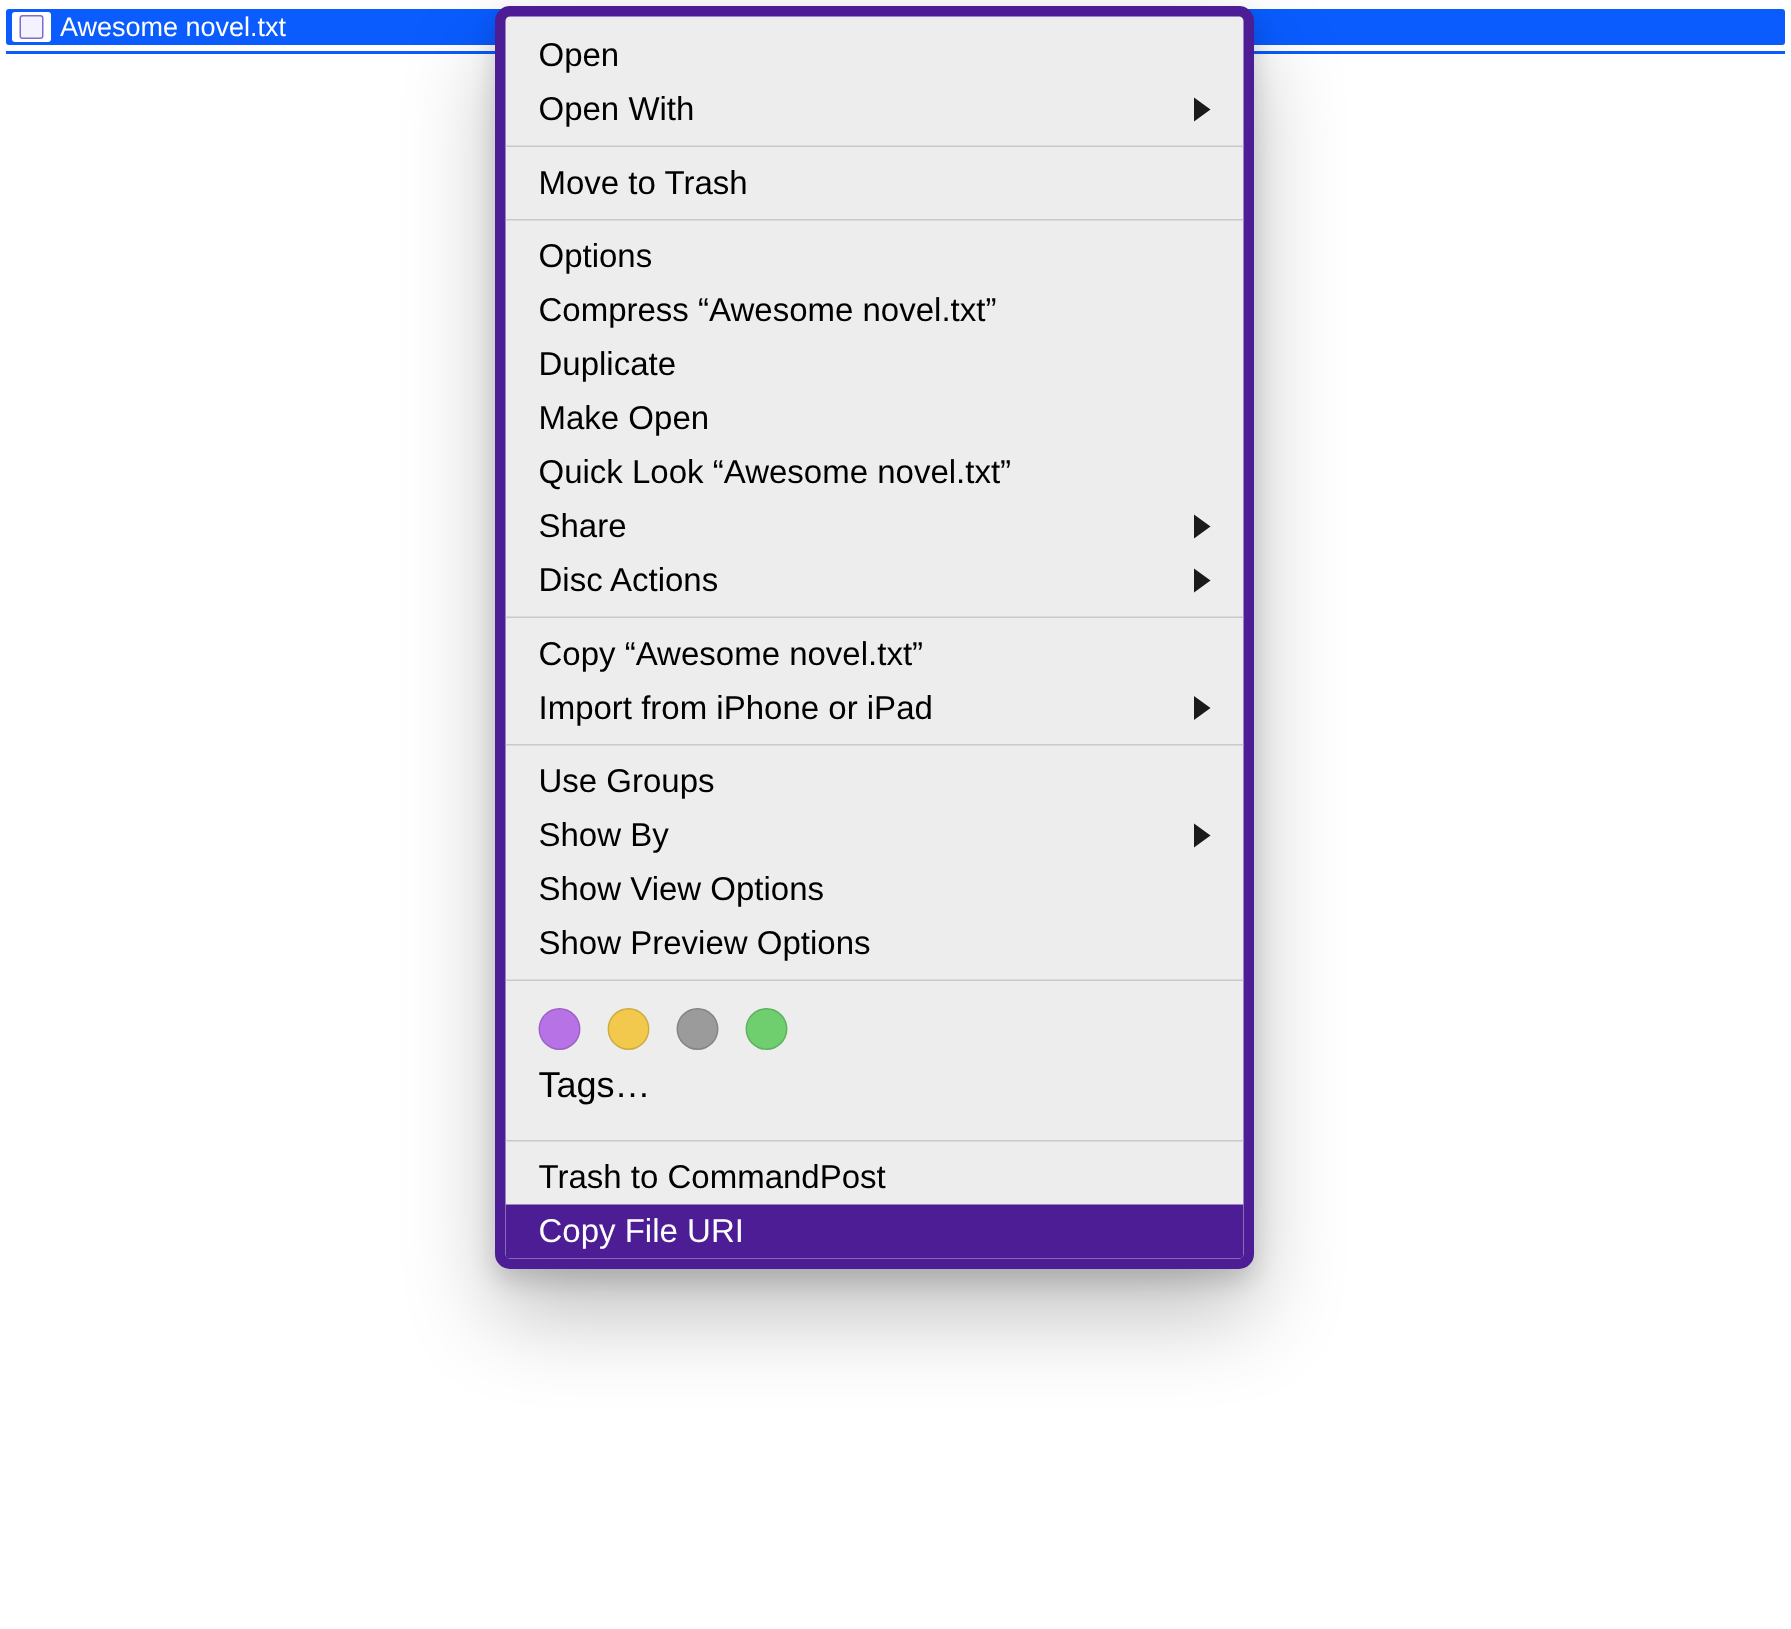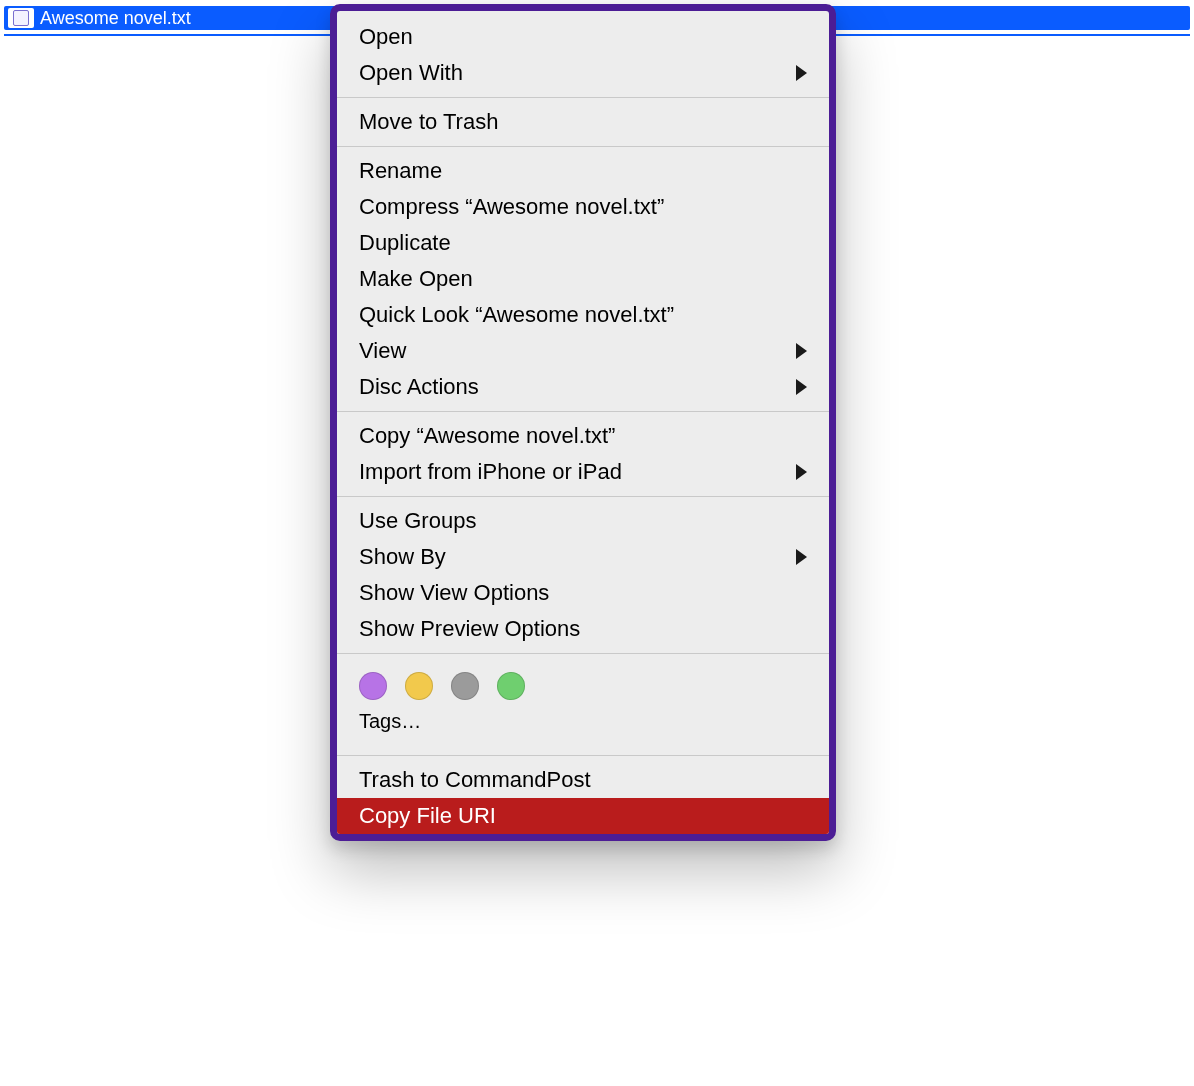--- a/index.html
+++ b/index.html
@@ -76,21 +76,21 @@
       content: '';
       position: absolute;
       right: 22px; top: 50%;
       width: 0; height: 0;
       transform: translateY(-50%);
       border-left: 11px solid #1a1a1a;
       border-top: 8px solid transparent;
       border-bottom: 8px solid transparent;
     }
     .menu-item.highlighted {
-      background: #b91c1c;
+      background: #4c1d95;
       color: #ffffff;
     }
     .sep {
       height: 1px;
       background: #c9c9c9;
       margin: 6px 0;
     }
     
     .tags-row {
       display: flex;
@@ -101,21 +101,21 @@
     .tag-dot {
       width: 28px; height: 28px;
       border-radius: 50%;
       box-shadow: inset 0 0 0 1px rgba(0,0,0,0.15);
     }
     .tag-purple { background: #b773e6; }
     .tag-yellow { background: #f2c94c; }
     .tag-gray   { background: #9b9b9b; }
     .tag-green  { background: #6fcf6f; }
     .tags-label {
-      font-size: 20px;
+      font-size: 24px;
       padding: 2px 22px 16px 22px;
     }
     .section-top { padding-top: 8px; }
     .section-bot { padding-bottom: 8px; }
   </style>
 </head>
 <body>
 
 <div class="file-row">
   <span class="icon-wrap">
@@ -137,36 +137,36 @@
 
   <div class="sep"></div>
 
   <div class="menu-item">
     <span>Move to Trash</span>
   </div>
 
   <div class="sep"></div>
 
   <div class="menu-item">
-    <span>Rename</span>
+    <span>Options</span>
   </div>
   <div class="menu-item">
     <span>Compress “Awesome novel.txt”</span>
   </div>
   <div class="menu-item">
     <span>Duplicate</span>
   </div>
   <div class="menu-item">
     <span>Make Open</span>
   </div>
   <div class="menu-item">
     <span>Quick Look “Awesome novel.txt”</span>
   </div>
   <div class="menu-item has-sub">
-    <span>View</span>
+    <span>Share</span>
   </div>
   <div class="menu-item has-sub">
     <span>Disc Actions</span>
   </div>
 
   <div class="sep"></div>
 
   <div class="menu-item">
     <span>Copy “Awesome novel.txt”</span>
   </div>

